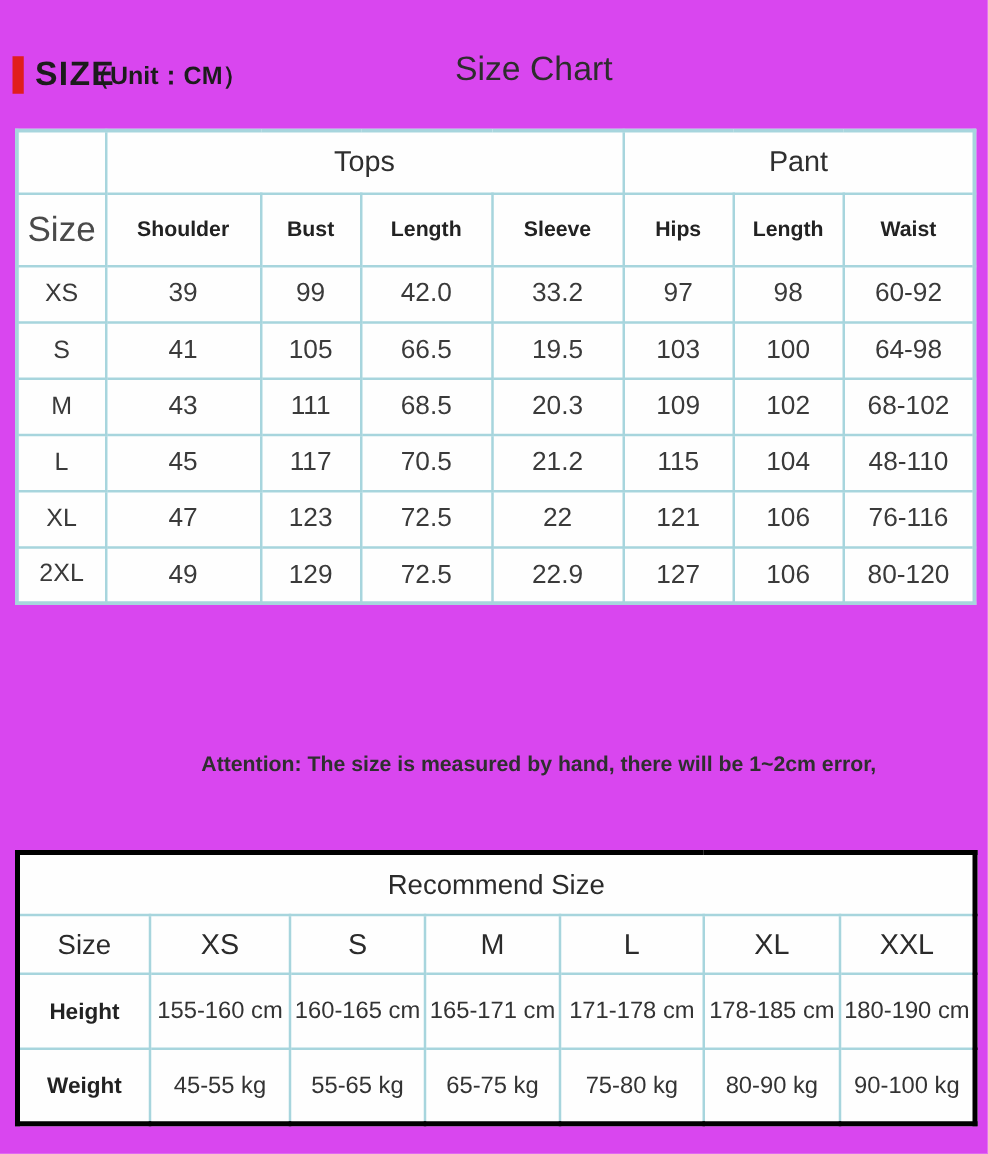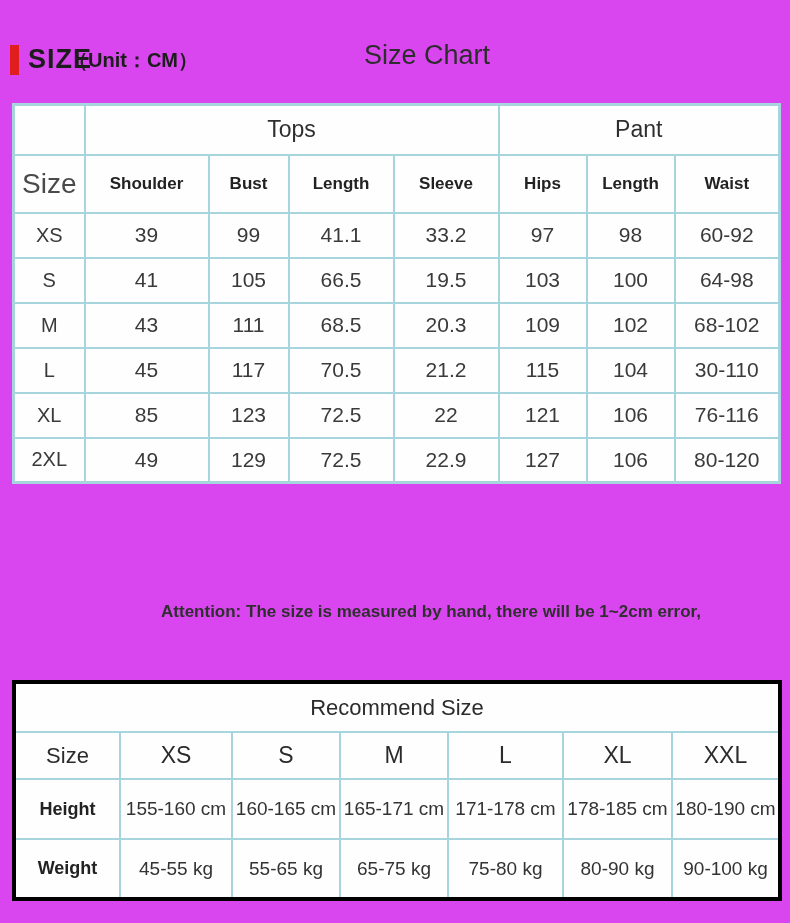--- a/index.html
+++ b/index.html
@@ -111,21 +111,21 @@
       <td>Length</td>
       <td>Sleeve</td>
       <td>Hips</td>
       <td>Length</td>
       <td>Waist</td>
     </tr>
     <tr class="data-row">
       <td class="size-name">XS</td>
       <td>39</td>
       <td>99</td>
-      <td>41.1</td>
+      <td>42.0</td>
       <td>33.2</td>
       <td>97</td>
       <td>98</td>
       <td>60-92</td>
     </tr>
     <tr class="data-row">
       <td class="size-name">S</td>
       <td>41</td>
       <td>105</td>
       <td>66.5</td>
@@ -145,25 +145,25 @@
       <td>68-102</td>
     </tr>
     <tr class="data-row">
       <td class="size-name">L</td>
       <td>45</td>
       <td>117</td>
       <td>70.5</td>
       <td>21.2</td>
       <td>115</td>
       <td>104</td>
-      <td>30-110</td>
+      <td>48-110</td>
     </tr>
     <tr class="data-row">
       <td class="size-name">XL</td>
-      <td>85</td>
+      <td>47</td>
       <td>123</td>
       <td>72.5</td>
       <td>22</td>
       <td>121</td>
       <td>106</td>
       <td>76-116</td>
     </tr>
     <tr class="data-row">
       <td class="size-name">2XL</td>
       <td>49</td>

